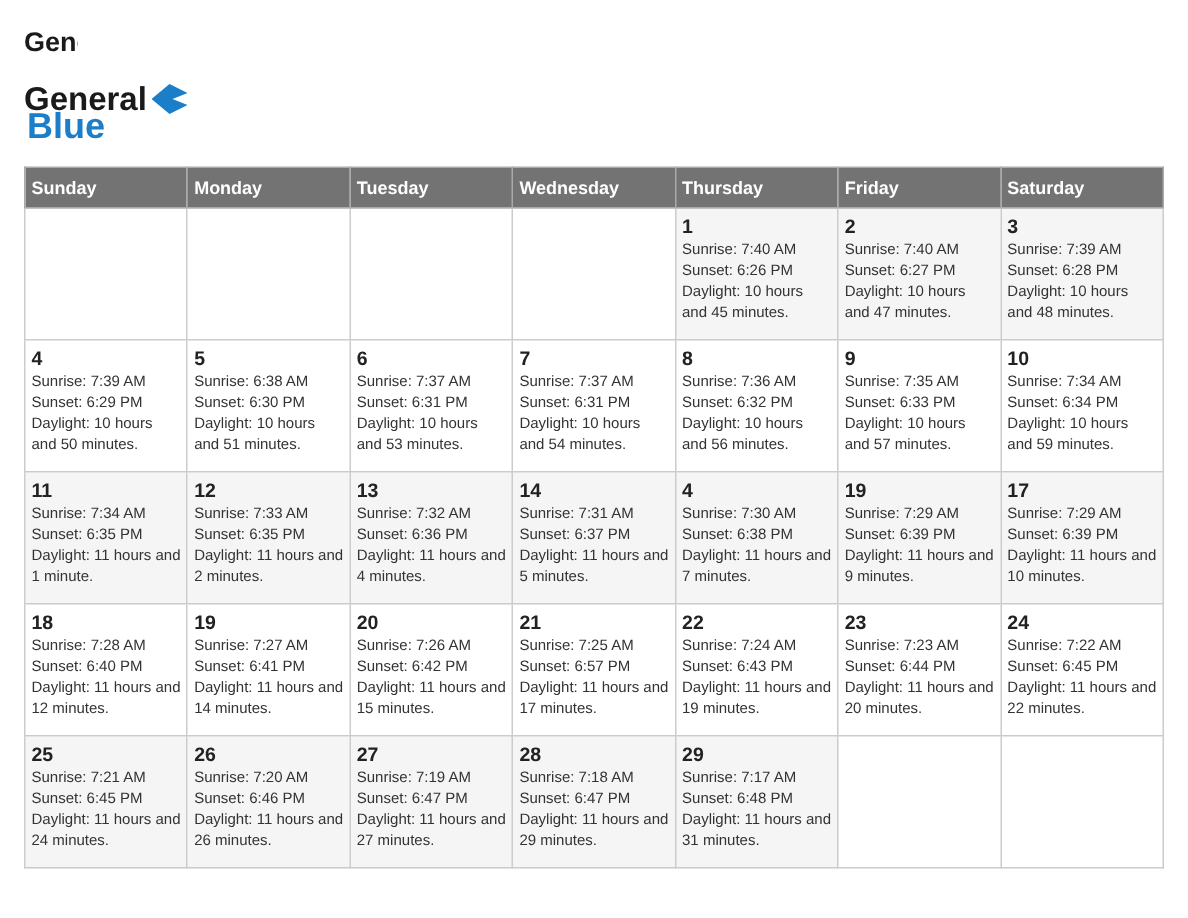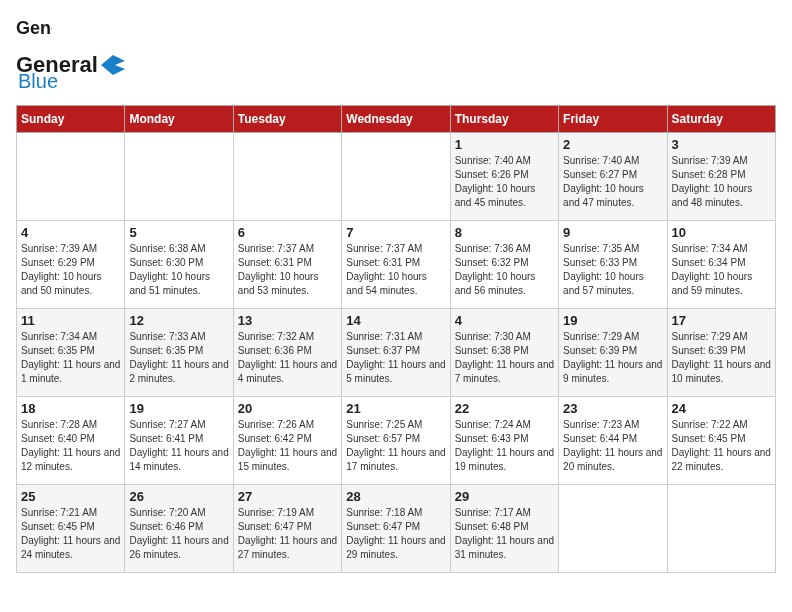--- a/index.html
+++ b/index.html
@@ -39,21 +39,21 @@
       font-size: 16px;
       color: #444;
       margin-top: 2px;
     }
     table {
       width: 100%;
       border-collapse: collapse;
       table-layout: fixed;
     }
     thead tr th {
-      background-color: #b91c1c;
+      background-color: #737373;
       color: #fff;
       font-size: 12px;
       font-weight: bold;
       padding: 6px 4px;
       text-align: left;
       border: 1px solid #aaa;
     }
     tbody tr td {
       border: 1px solid #ccc;
       vertical-align: top;
@@ -92,21 +92,21 @@
           <text x="0" y="18" font-size="18" font-weight="bold" fill="#1a1a1a">General</text>
         </svg>
       </div>
     </div>
     <div style="display:flex; align-items:center; gap:3px; margin-top:-4px;">
       <span style="font-size:22px; font-weight:bold; color:#1a1a1a;">General</span>
       <svg width="24" height="20" viewBox="0 0 24 20">
         <polygon points="0,10 12,0 24,6 14,10 24,14 12,20" fill="#1a7ec8"></polygon>
       </svg>
     </div>
-    <span style="font-size:20px; font-weight:normal; color:#1a7ec8; margin-top:-8px; margin-left:2px;">Blue</span>
+    <span style="font-size:24px; font-weight:bold; color:#1a7ec8; margin-top:-8px; margin-left:2px;">Blue</span>
   </div>
   <div class="title-area">
     <div class="main-title"></div>
     <div class="sub-title"></div>
   </div>
 </div>
 
 <table>
   <thead>
     <tr>

